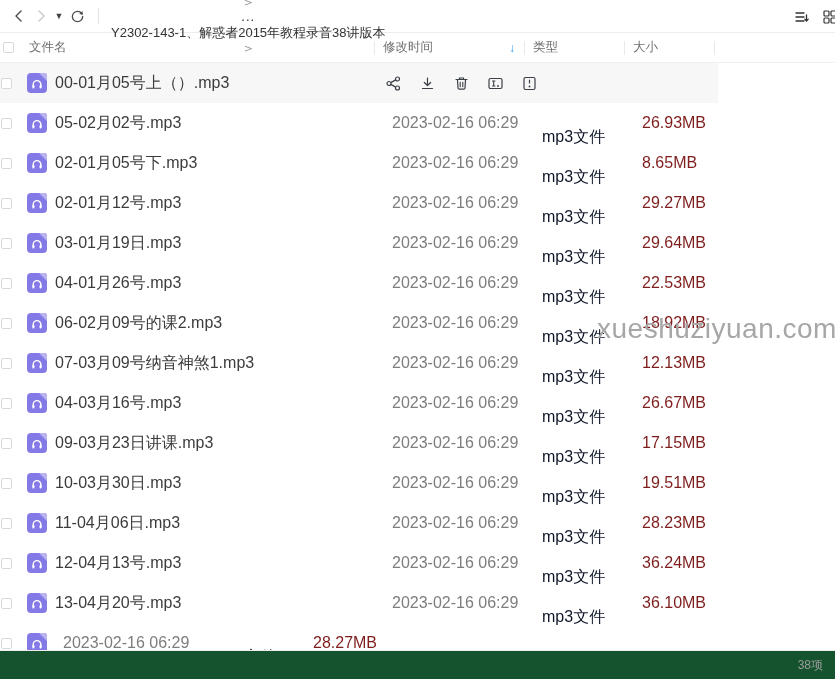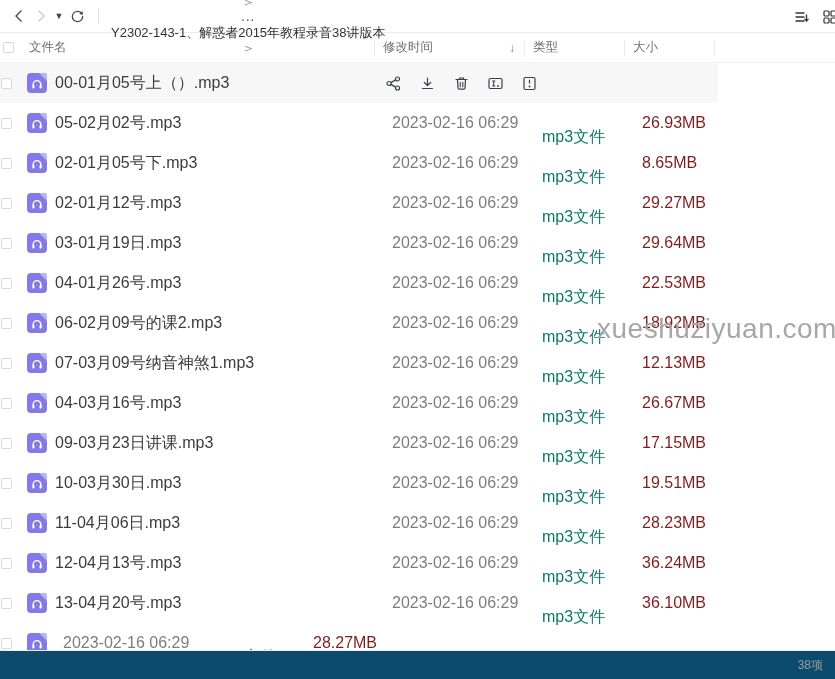--- a/index.html
+++ b/index.html
@@ -37,29 +37,29 @@
   .sort-arrow { position:absolute; right:10px; top:50%; transform:translateY(-50%); font-size:12px; font-weight:bold; }
 
   
   .file-list { height:587px; flex:0 0 587px; overflow:hidden; }
   .row { height:40px; display:flex; align-items:center; font-size:16px; position:relative; cursor:default; }
   .row.hovered { background:linear-gradient(to right, #f7f7f7 0, #f7f7f7 718px, transparent 718px); }
   .row .checkbox { margin:0 15px 0 1px; }
   .file-icon { width:20px; height:20px; flex:0 0 20px; margin-right:8px; }
   .file-name { width:329px; flex:0 0 329px; color:#3c3c3c; overflow:hidden; white-space:nowrap; text-overflow:ellipsis; cursor:pointer; }
   .col-modified { width:150px; flex:0 0 150px; padding-left:8px; color:#7d7d7d; }
-  .col-type { width:100px; flex:0 0 100px; padding-left:8px; color:#0f766e;margin-top:28px; }
+  .col-type { width:100px; flex:0 0 100px; padding-left:8px; color:#0f172a;margin-top:28px; }
   .col-size { width:90px; flex:0 0 90px; padding-left:8px; color:#7f1d1d; }
   .row-actions { display:none; position:absolute; left:385px; top:0; height:100%; align-items:center; gap:17px; }
   .row.hovered .row-actions { display:flex; }
   .row.hovered .col-modified, .row.hovered .col-type, .row.hovered .col-size { visibility:hidden; }
   .action-icon { width:17px; height:17px; color:#3b3f46; cursor:pointer; display:flex; align-items:center; justify-content:center; }
 
   
-  .footer { height:29px; flex:0 0 29px; border-top:1px solid #ececec; display:flex; align-items:center; justify-content:flex-end; padding-right:12px; font-size:12px; color:#9b9b9b; background:#0c4a6e; position:relative; z-index:3; }
+  .footer { height:29px; flex:0 0 29px; border-top:1px solid #ececec; display:flex; align-items:center; justify-content:flex-end; padding-right:12px; font-size:12px; color:#9b9b9b; background:#14532d; position:relative; z-index:3; }
 
   
   .watermark { position:absolute; left:597px; top:313px; font-size:28px; color:#a7a7a7; letter-spacing:0.5px; z-index:2; pointer-events:none; font-family:"Liberation Sans","DejaVu Sans",sans-serif; }
 
   svg { display:block; }
 </style>
 </head>
 <body>
 
 <div class="app">

